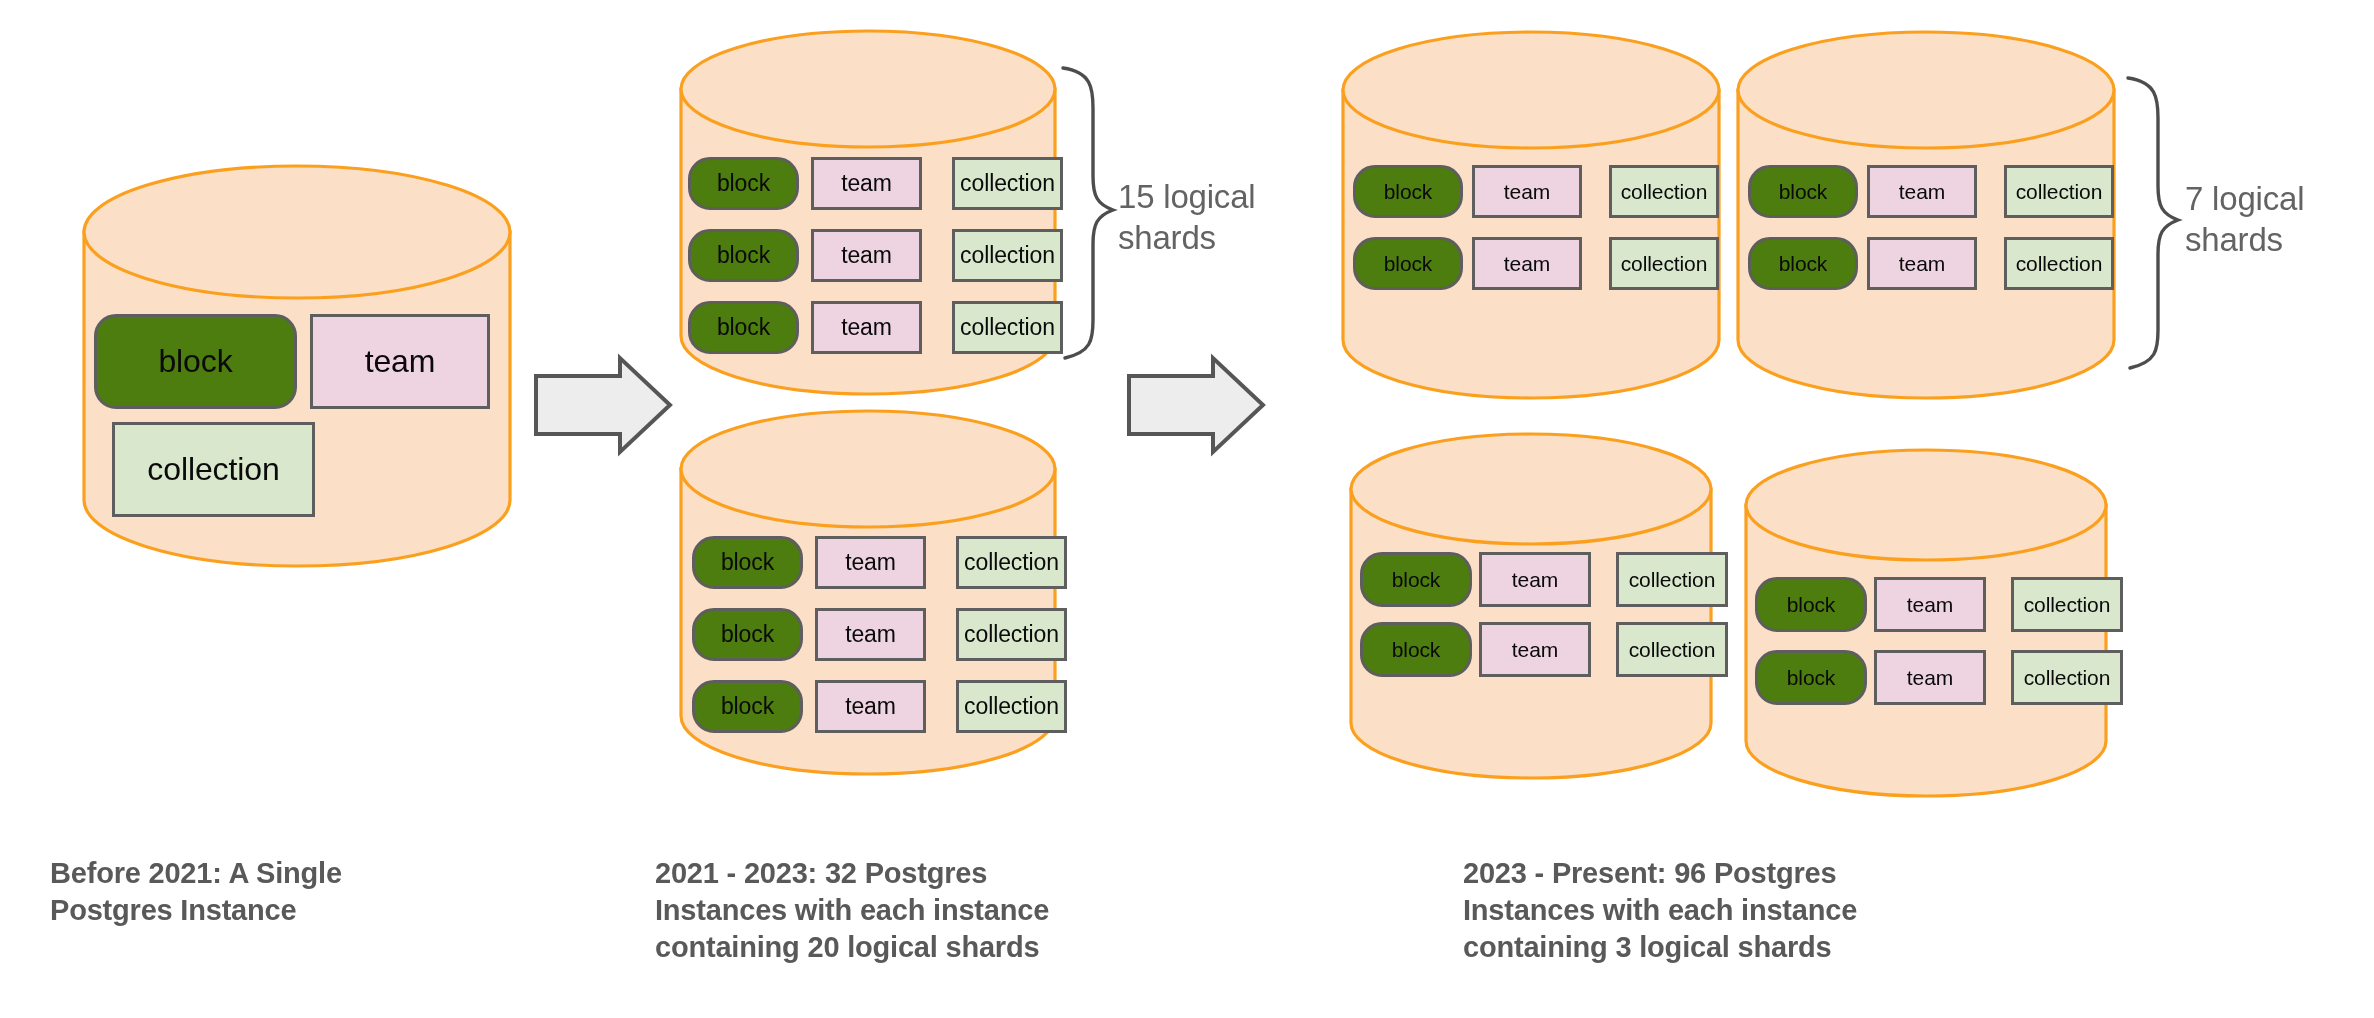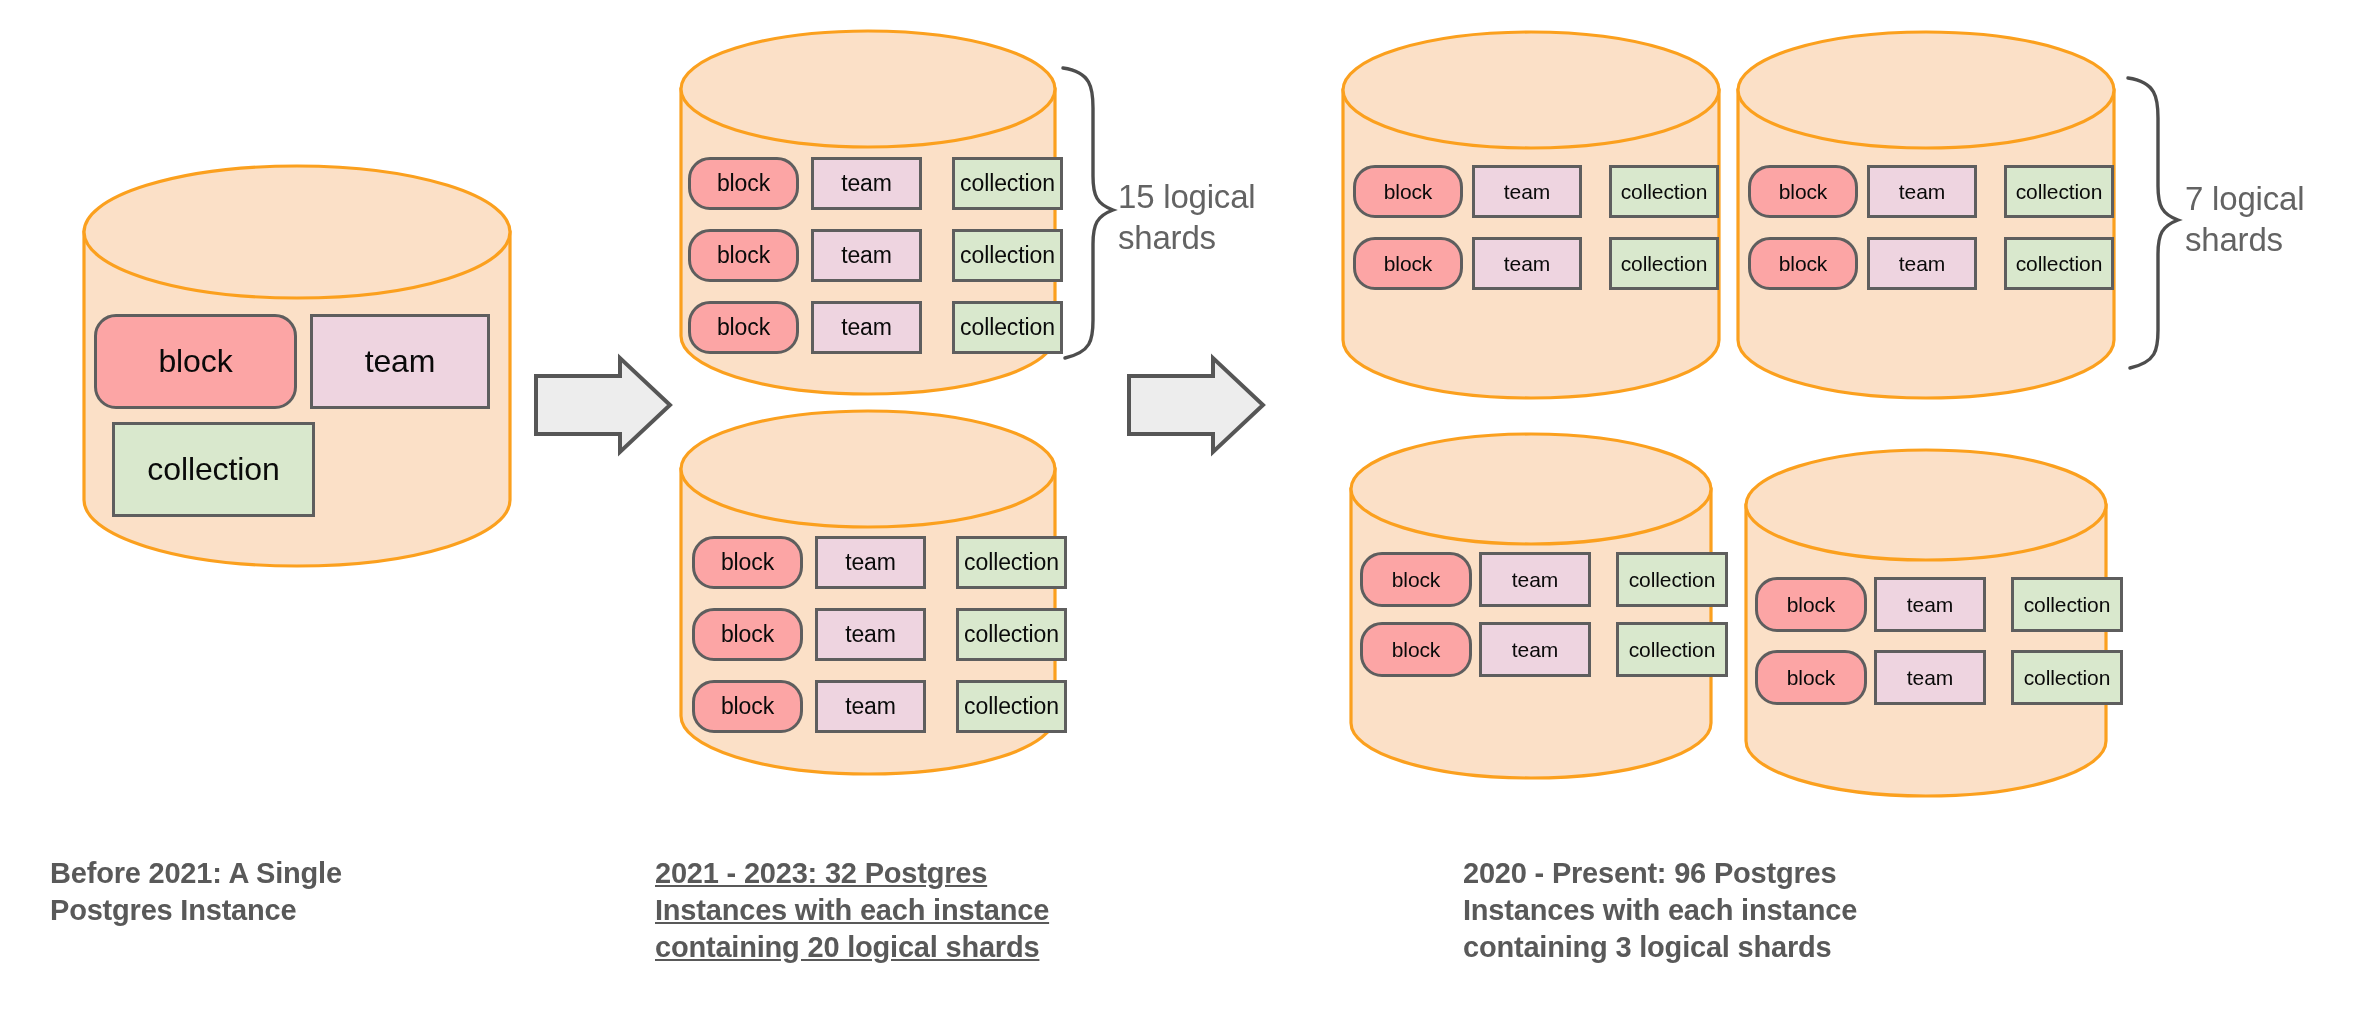--- a/index.html
+++ b/index.html
@@ -50,21 +50,21 @@
     position: absolute;
     box-sizing: border-box;
     border: 3px solid #5e5e5e;
     display: flex;
     align-items: center;
     justify-content: center;
     color: #0a0a0a;
     white-space: nowrap;
     letter-spacing: -0.1px;
   }
-  .box-block      { background: #fca5a5; border-radius: 22px; }
+  .box-block      { background: #4d7c0f; border-radius: 22px; }
   .box-team       { background: #eed4e0; }
   .box-collection { background: #d9e8cd; margin-left: 18px; }
 
   .caption {
     position: absolute;
     font-weight: bold;
     color: #595959;
     font-size: 29px;
     line-height: 1.28;
     letter-spacing: -0.2px;
@@ -213,25 +213,25 @@
   <div class="brace-label" style="left:2185px;top:178px;">
     <div>7 logical</div>
     <div>shards</div>
   </div>
 
   <div class="caption" style="left:50px;top:855px;width:450px;">
     <div>Before 2021: A Single</div>
     <div>Postgres Instance</div>
   </div>
 
-  <div class="caption" style="left:655px;top:855px;width:560px;text-decoration:underline;">
+  <div class="caption" style="left:655px;top:855px;width:560px;">
     <div>2021 - 2023: 32 Postgres</div>
     <div>Instances with each instance</div>
     <div>containing 20 logical shards</div>
   </div>
 
   <div class="caption" style="left:1463px;top:855px;width:580px;">
-    <div>2020 - Present: 96 Postgres</div>
+    <div>2023 - Present: 96 Postgres</div>
     <div>Instances with each instance</div>
     <div>containing 3 logical shards</div>
   </div>
 
 </div>
 
 </body></html>

